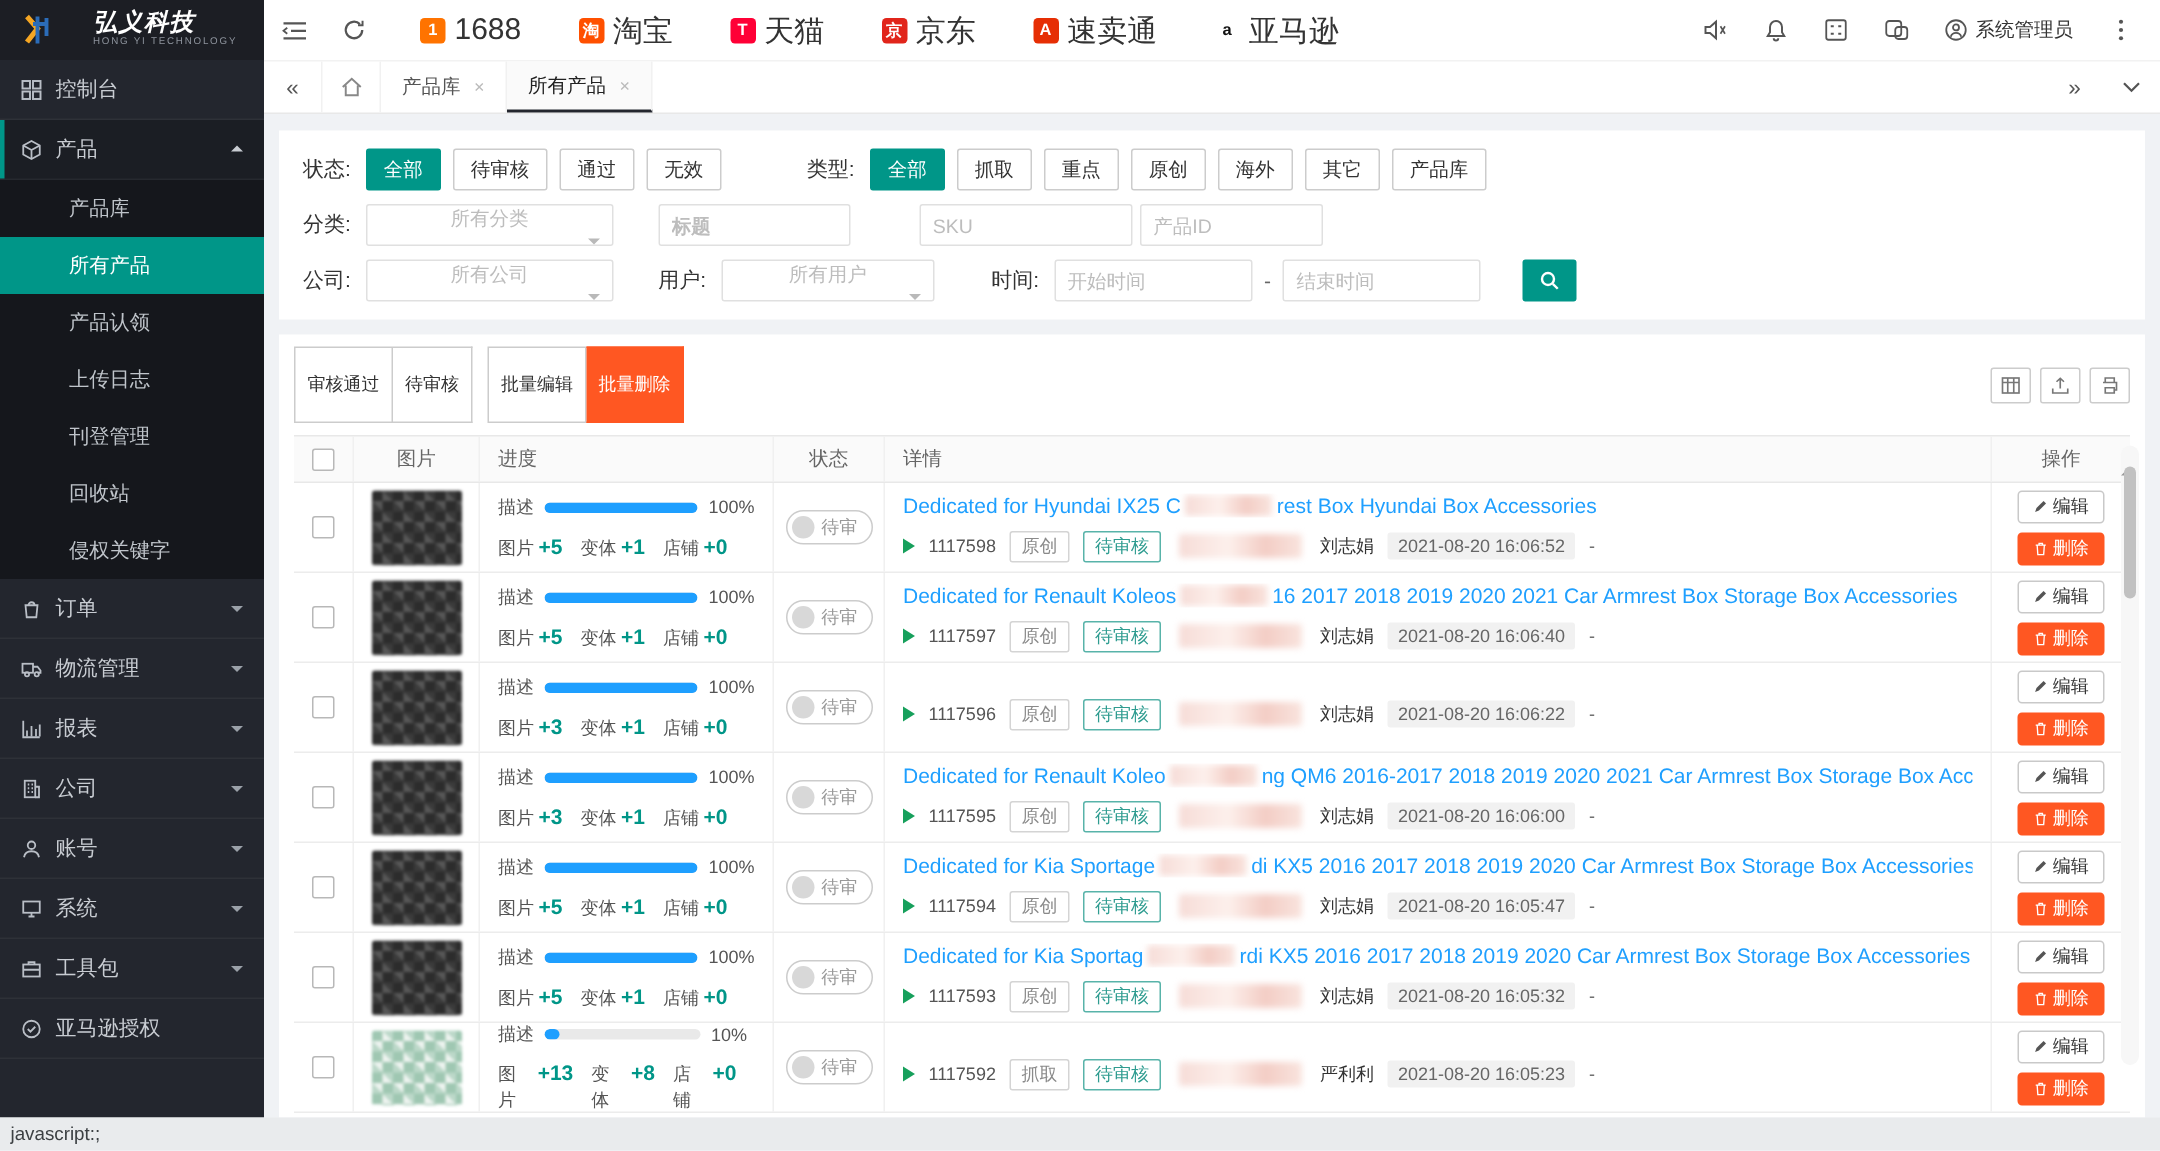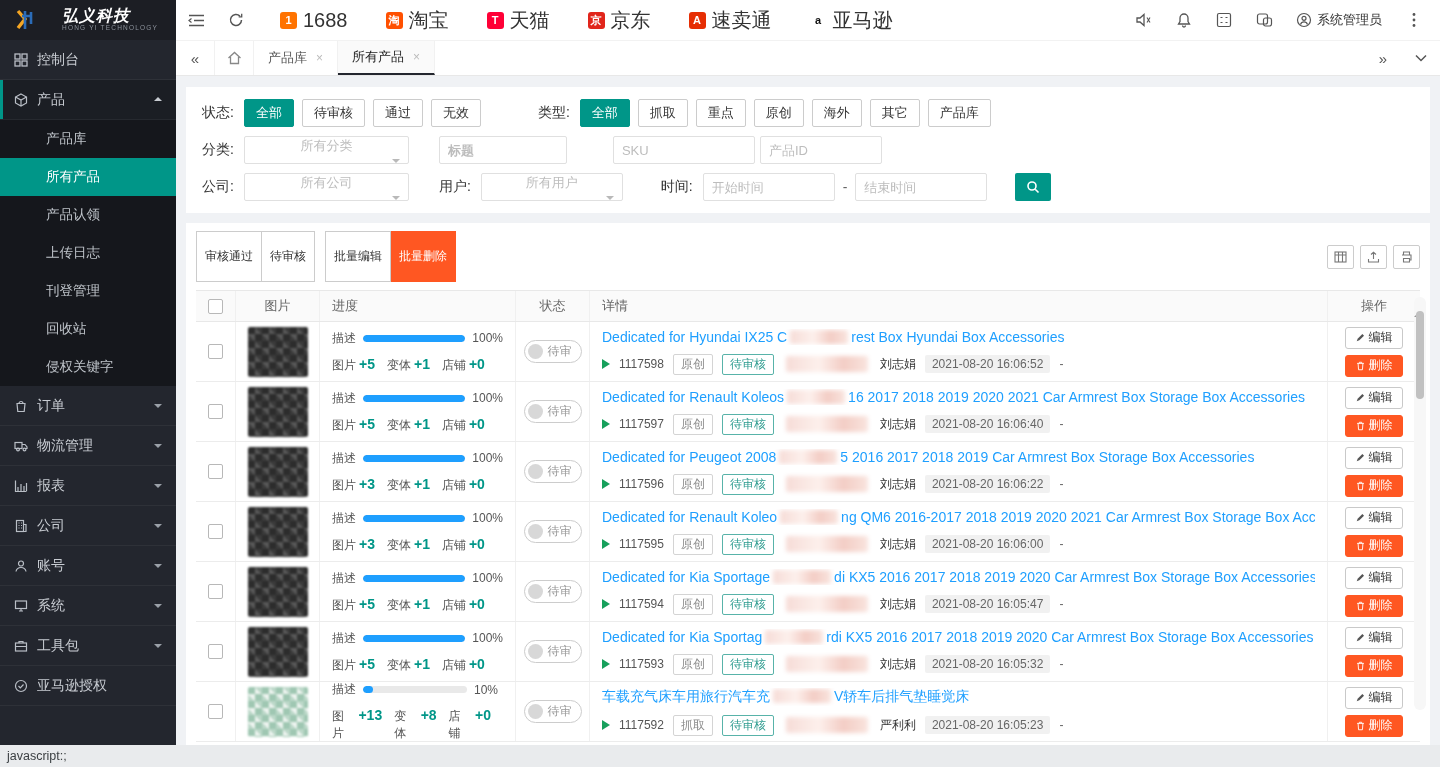--- a/index.html
+++ b/index.html
@@ -650,23 +650,20 @@
                 <span class="dv">+0</span>
               </div>
             </div>
             <div class="c c-status">
               <span class="switch">
                 <span class="knob"></span>
                 <span class="sw-label">待审</span>
               </span>
             </div>
             <div class="c c-detail">
-              <div class="title">
-                <a><span>Dedicated for Peugeot 2008</span><span class="blur w60"></span><span>5 2016 2017 2018 2019 Car Armrest Box Storage Box Accessories</span></a>
-              </div>
               <div class="meta">
                 <span class="play"></span>
                 <span class="pid">1117596</span>
                 <span class="tag">原创</span>
                 <span class="tag tag-r">待审核</span>
                 <span class="blur w80"></span>
                 <span class="uname">刘志娟</span>
                 <span class="chip">2021-08-20 16:06:22</span>
                 <span class="dash">-</span>
               </div>
@@ -894,23 +891,20 @@
                 <span class="dv">+0</span>
               </div>
             </div>
             <div class="c c-status">
               <span class="switch">
                 <span class="knob"></span>
                 <span class="sw-label">待审</span>
               </span>
             </div>
             <div class="c c-detail">
-              <div class="title">
-                <a><span>车载充气床车用旅行汽车充</span><span class="blur w60"></span><span>V轿车后排气垫睡觉床</span></a>
-              </div>
               <div class="meta">
                 <span class="play"></span>
                 <span class="pid">1117592</span>
                 <span class="tag">抓取</span>
                 <span class="tag tag-r">待审核</span>
                 <span class="blur w80"></span>
                 <span class="uname">严利利</span>
                 <span class="chip">2021-08-20 16:05:23</span>
                 <span class="dash">-</span>
               </div>

